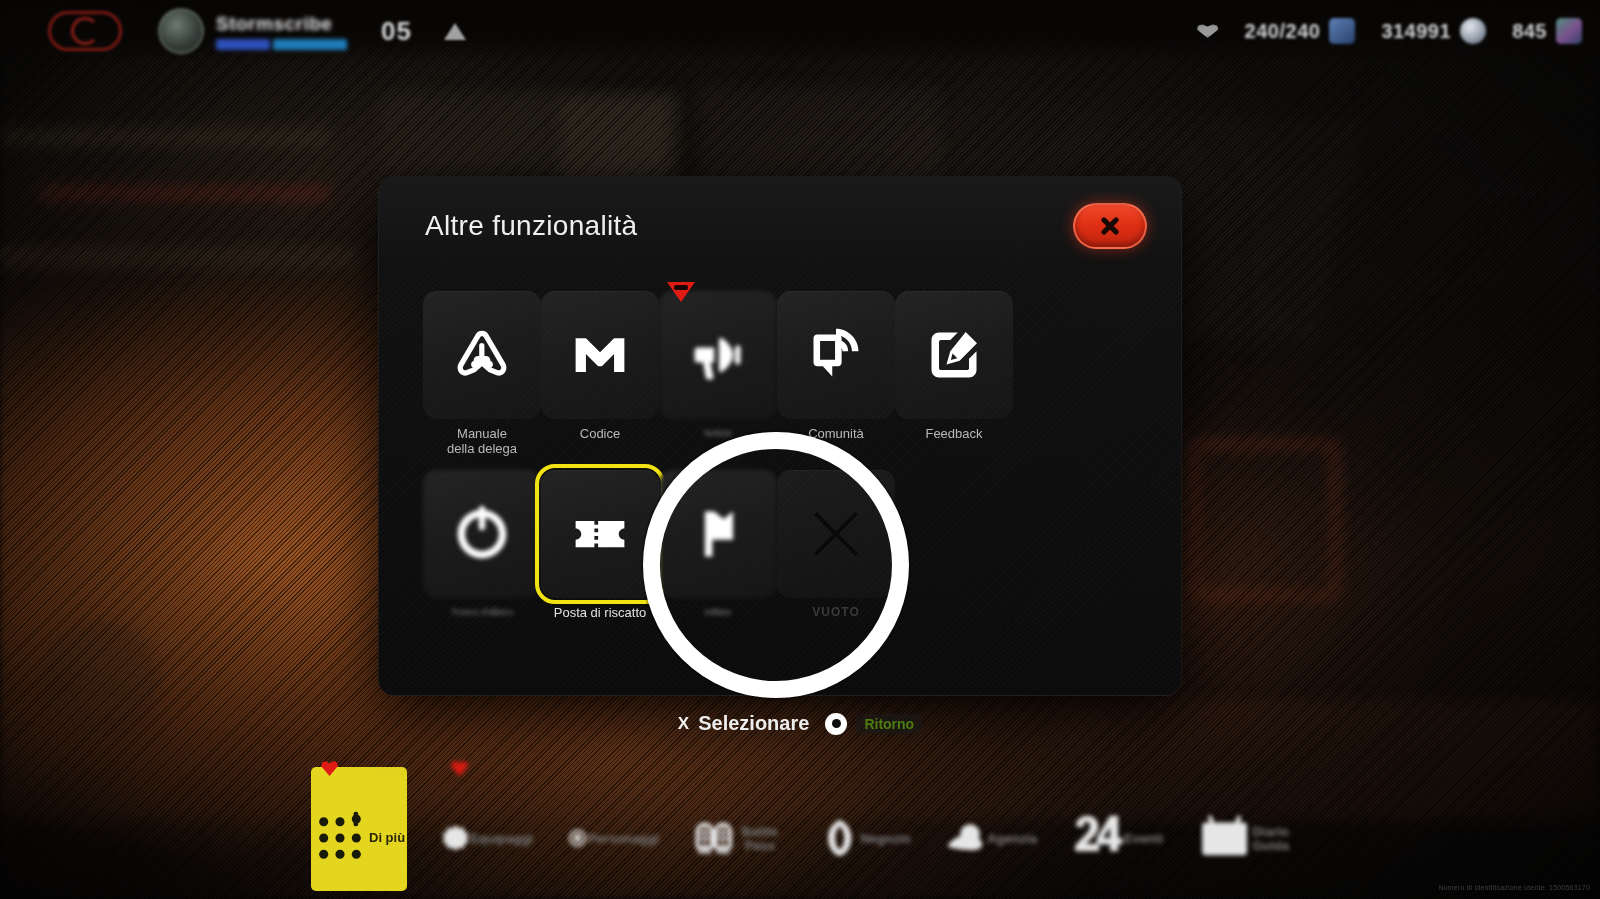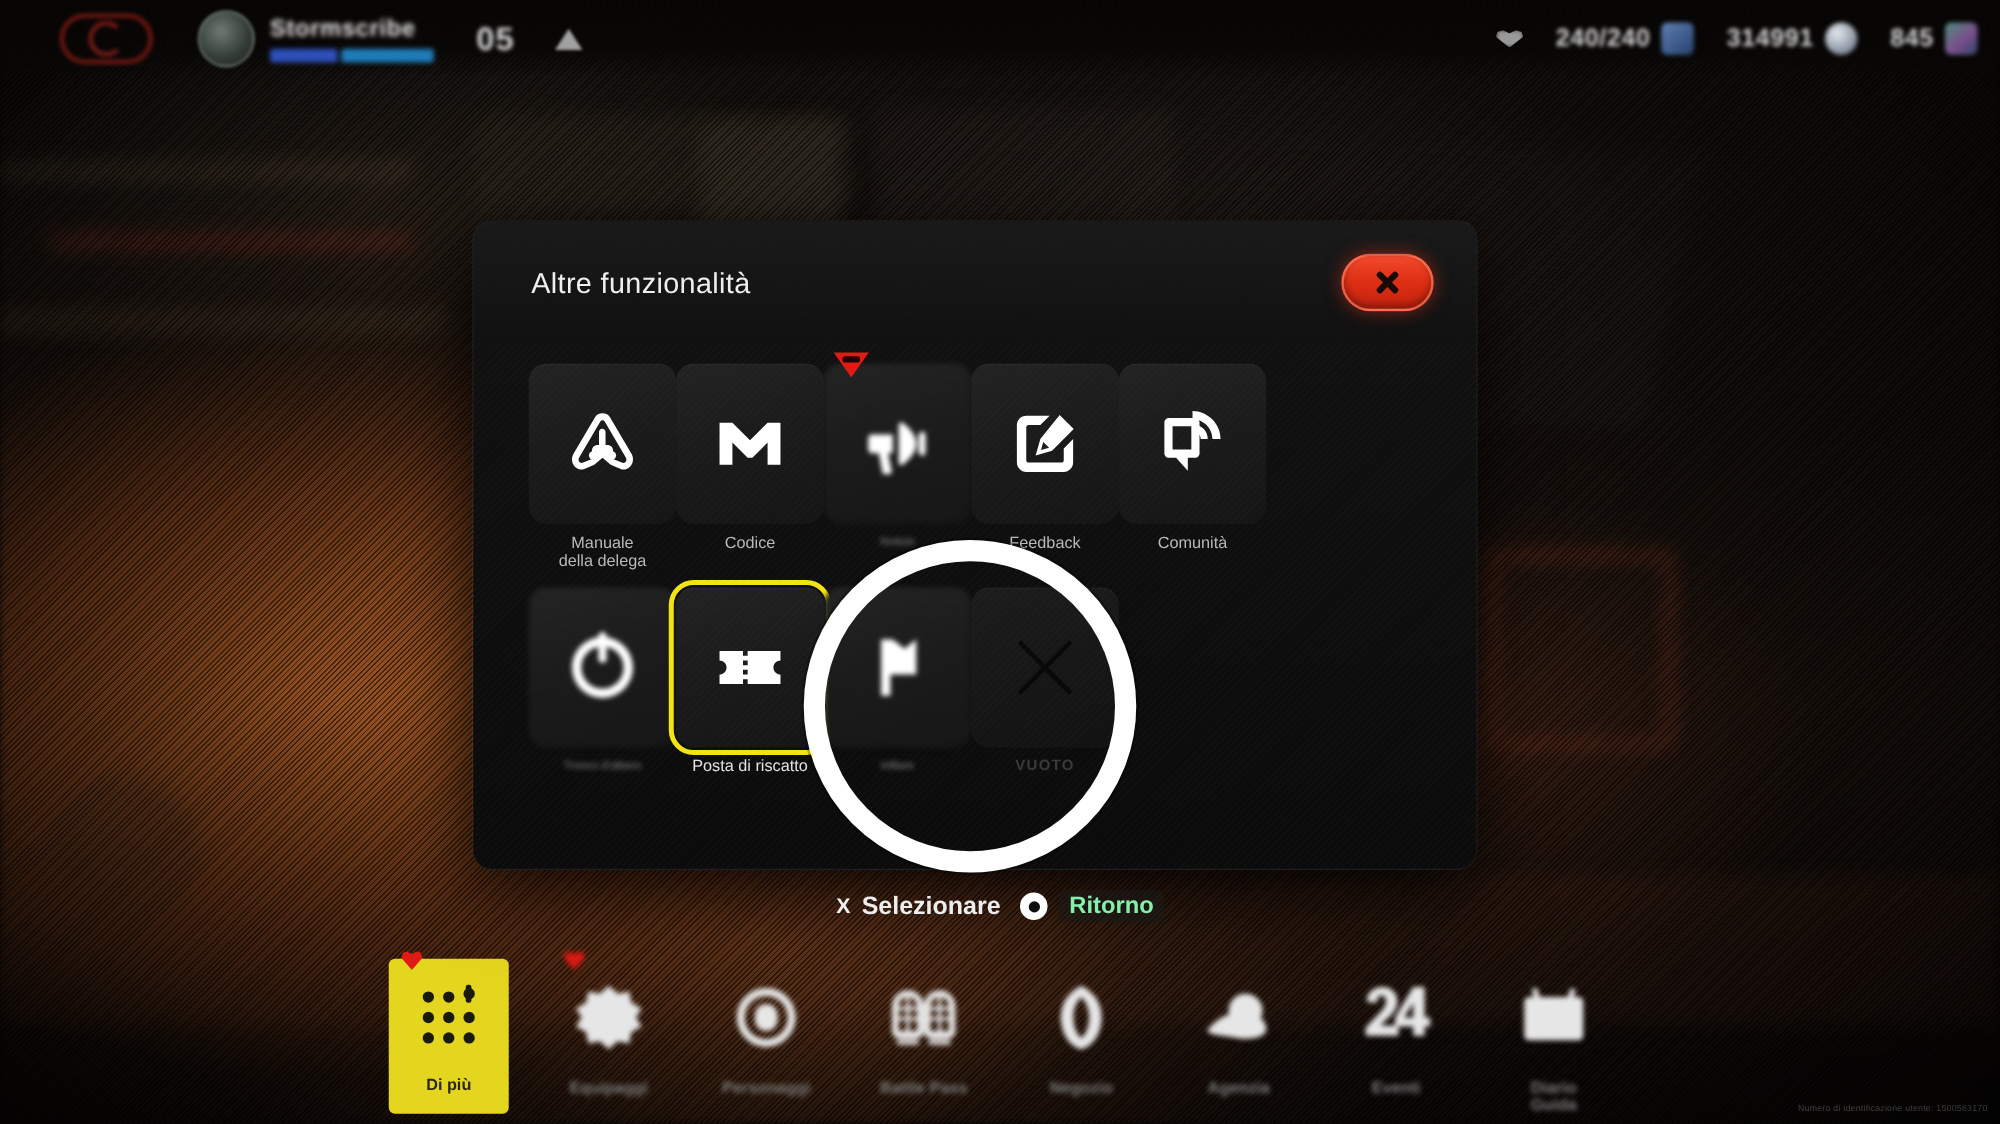--- a/index.html
+++ b/index.html
@@ -157,21 +157,21 @@
     pointer-events: none;
   }
 
   .modal-head {
     position: relative; height: 98px;
     display: flex; align-items: center;
     padding: 0 34px 0 46px;
     background: linear-gradient(180deg, rgba(26,26,26,0.92) 0%, rgba(16,16,16,0.6) 100%);
   }
   .modal-title {
-    font-size: 23px; color: #efefef; font-weight: normal; letter-spacing: .3px;
+    font-size: 28px; color: #efefef; font-weight: normal; letter-spacing: .3px;
   }
   .head-spacer { flex: 1; }
 
   .close-btn {
     width: 74px; height: 46px; border-radius: 23px;
     background: linear-gradient(180deg, #f2492c 0%, #de2f14 48%, #c32310 100%);
     border: 2px solid rgba(255,140,110,0.55);
     box-shadow: 0 0 14px rgba(220,50,26,0.55), inset 0 -3px 6px rgba(0,0,0,0.35);
     display: flex; align-items: center; justify-content: center;
     cursor: pointer;
@@ -284,37 +284,37 @@
   }
   .hint-circle {
     width: 22px; height: 22px; border-radius: 50%;
     background: #fff;
     display: flex; align-items: center; justify-content: center;
   }
   .hint-circle::after {
     content: ""; width: 9px; height: 9px; border-radius: 50%; background: #0d0d0d;
   }
   .hint-label.sub {
-    font-size: 19px; font-weight: bold; color: #86efac;
+    font-size: 14px; font-weight: bold; color: #4d7c0f;
     background: rgba(25,25,25,0.55);
     padding: 2px 8px; border-radius: 4px;
   }
 
   
   .bottom-nav {
     position: absolute;
     left: 0; bottom: 0; width: 1600px; height: 140px;
     display: flex; align-items: flex-start; justify-content: center;
     gap: 34px;
     padding-top: 8px;
     z-index: 6;
   }
   .nav-item {
     width: 92px; height: 124px;
-    display: flex; flex-direction: column; align-items: center; justify-content: flex-start;
+    display: flex; flex-direction: row; align-items: center; justify-content: flex-start;
     position: relative;
     cursor: pointer;
     filter: blur(2.3px);
   }
   .nav-item .nav-icon { width: 58px; height: 58px; margin-top: 18px; }
   .nav-item .nav-icon path, .nav-item .nav-icon circle,
   .nav-item .nav-icon rect, .nav-item .nav-icon ellipse { fill: #e6e6e6; }
   .nav-label {
     margin-top: 20px; font-size: 13px; font-weight: bold;
     color: #7c7c7c; text-align: center;
@@ -438,36 +438,36 @@
               <path d="M33 16 C33 14 35 13 37 14.5 C44 20 48 26 48 32 C48 38 44 44 37 49.5 C35 51 33 50 33 48 Z"></path>
               <path d="M52 22 C54 21 56 22.5 56 25 L56 39 C56 41.5 54 43 52 42 C50.5 41.2 50 39.6 50 38 L50 26 C50 24.4 50.5 22.8 52 22 Z"></path>
             </svg>
           </div>
           <div class="tile-label">Notizie</div>
         </div>
 
         <div class="tile">
           <div class="tile-box">
             <svg class="icon" viewBox="0 0 64 64">
-              <path d="M16 8 L36 8 L28 16 L18 16 C16.9 16 16 16.9 16 18 L16 46 C16 47.1 16.9 48 18 48 L46 48 C47.1 48 48 47.1 48 46 L48 36 L56 28 L56 48 C56 52.4 52.4 56 48 56 L16 56 C11.6 56 8 52.4 8 48 L8 16 C8 11.6 11.6 8 16 8 Z"></path>
-              <path d="M44.5 7.5 L56.5 19.5 L38 38 L24 42 L28 28 Z M30.5 30.5 L28.6 37.4 L35.5 35.5 Z"></path>
-            </svg>
-          </div>
-          <div class="tile-label">Feedback</div>
-        </div>
-
-        <div class="tile">
-          <div class="tile-box">
-            <svg class="icon" viewBox="0 0 64 64">
               <path d="M12 10 L34 10 C36.2 10 38 11.8 38 14 L38 40 C38 42.2 36.2 44 34 44 L28 44 L28 55 L18 44 L12 44 C9.8 44 8 42.2 8 40 L8 14 C8 11.8 9.8 10 12 10 Z M15 17 L15 37 L31 37 L31 17 Z"></path>
               <path d="M32 4 C45 4 56 15 56 28 L49 28 C49 18.6 41.4 11 32 11 Z"></path>
               <path d="M33 16 C40 16 45 21 45 28 L39 28 C39 24.4 36.6 22 33 22 Z"></path>
             </svg>
           </div>
           <div class="tile-label">Comunità</div>
+        </div>
+
+        <div class="tile">
+          <div class="tile-box">
+            <svg class="icon" viewBox="0 0 64 64">
+              <path d="M16 8 L36 8 L28 16 L18 16 C16.9 16 16 16.9 16 18 L16 46 C16 47.1 16.9 48 18 48 L46 48 C47.1 48 48 47.1 48 46 L48 36 L56 28 L56 48 C56 52.4 52.4 56 48 56 L16 56 C11.6 56 8 52.4 8 48 L8 16 C8 11.6 11.6 8 16 8 Z"></path>
+              <path d="M44.5 7.5 L56.5 19.5 L38 38 L24 42 L28 28 Z M30.5 30.5 L28.6 37.4 L35.5 35.5 Z"></path>
+            </svg>
+          </div>
+          <div class="tile-label">Feedback</div>
         </div>
       </div>
 
       <div class="grid-row">
 
 
         <div class="tile blurred">
           <div class="tile-box">
             <svg class="icon" viewBox="0 0 64 64">
               <path d="M32 6 C46.4 6 58 17.6 58 32 C58 46.4 46.4 58 32 58 C17.6 58 6 46.4 6 32 C6 17.6 17.6 6 32 6 Z M32 14 C22 14 14 22 14 32 C14 42 22 50 32 50 C42 50 50 42 50 32 C50 22 42 14 32 14 Z"></path>

